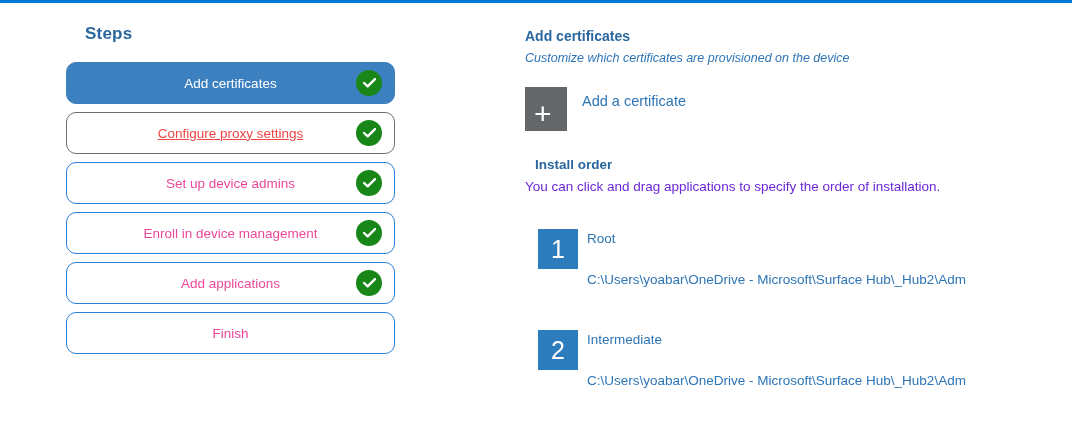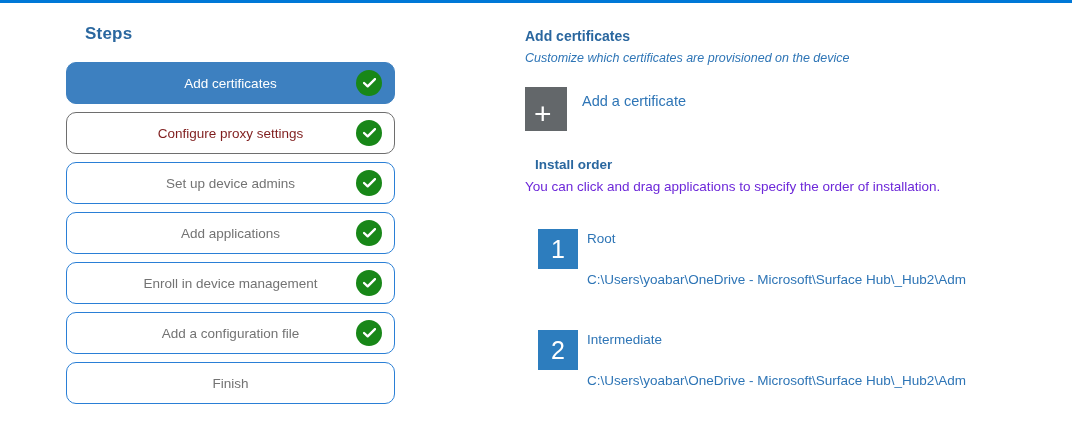--- a/index.html
+++ b/index.html
@@ -24,33 +24,34 @@
   .steps-list {
     position: absolute; left: 66px; top: 62px; width: 329px;
   }
   .step-btn {
     position: relative;
     width: 100%; height: 42px;
     margin-bottom: 8px;
     border-radius: 10px;
     border: 1.5px solid #2a7fd6;
     background: #ffffff;
-    color: #737373;
+    color: #ec4899;
     font-size: 13.5px;
     display: flex; align-items: center; justify-content: center;
     cursor: pointer;
   }
   .step-btn.selected {
     background: #3d80c0;
     border-color: #3d80c0;
     color: #ffffff;
   }
   .step-btn.neutral {
     border-color: #6e6e6e;
-    color: #7f1d1d;
+    color: #ef4444;
+    text-decoration: underline;
   }
   .step-label { pointer-events: none; }
   .check {
     position: absolute; right: 12px; top: 50%;
     transform: translateY(-50%);
     width: 26px; height: 26px; border-radius: 50%;
     background: #188718;
     display: flex; align-items: center; justify-content: center;
   }
   .check svg { width: 13px; height: 10px; display: block; }
@@ -142,45 +143,37 @@
   <div class="step-btn">
     <span class="step-label">Set up device admins</span>
     <span class="check">
       <svg viewBox="0 0 14 11">
           <path d="M1 5.5 L5 9.2 L13 1.2" stroke="#ffffff" stroke-width="2.6" fill="none" stroke-linecap="round" stroke-linejoin="round"></path>
         </svg>
     </span>
   </div>
 
   <div class="step-btn">
+    <span class="step-label">Enroll in device management</span>
+    <span class="check">
+      <svg viewBox="0 0 14 11">
+          <path d="M1 5.5 L5 9.2 L13 1.2" stroke="#ffffff" stroke-width="2.6" fill="none" stroke-linecap="round" stroke-linejoin="round"></path>
+        </svg>
+    </span>
+  </div>
+
+  <div class="step-btn">
     <span class="step-label">Add applications</span>
     <span class="check">
       <svg viewBox="0 0 14 11">
           <path d="M1 5.5 L5 9.2 L13 1.2" stroke="#ffffff" stroke-width="2.6" fill="none" stroke-linecap="round" stroke-linejoin="round"></path>
         </svg>
     </span>
   </div>
 
-  <div class="step-btn">
-    <span class="step-label">Enroll in device management</span>
-    <span class="check">
-      <svg viewBox="0 0 14 11">
-          <path d="M1 5.5 L5 9.2 L13 1.2" stroke="#ffffff" stroke-width="2.6" fill="none" stroke-linecap="round" stroke-linejoin="round"></path>
-        </svg>
-    </span>
-  </div>
-
-  <div class="step-btn">
-    <span class="step-label">Add a configuration file</span>
-    <span class="check">
-      <svg viewBox="0 0 14 11">
-          <path d="M1 5.5 L5 9.2 L13 1.2" stroke="#ffffff" stroke-width="2.6" fill="none" stroke-linecap="round" stroke-linejoin="round"></path>
-        </svg>
-    </span>
-  </div>
 
   <div class="step-btn">
     <span class="step-label">Finish</span>
   </div>
 
 </div>
 
 <div class="content">
 
   <div class="c-title">Add certificates</div>

